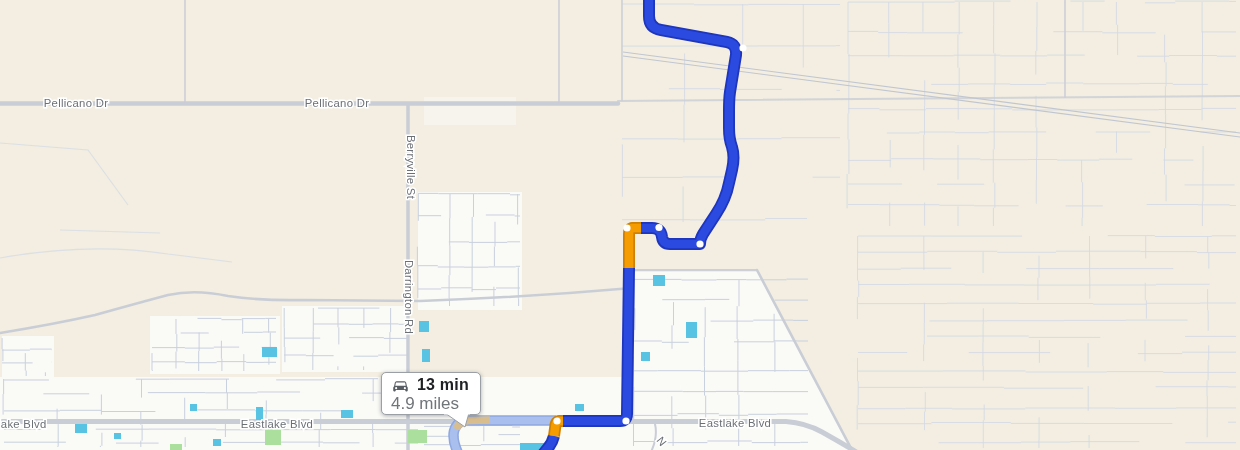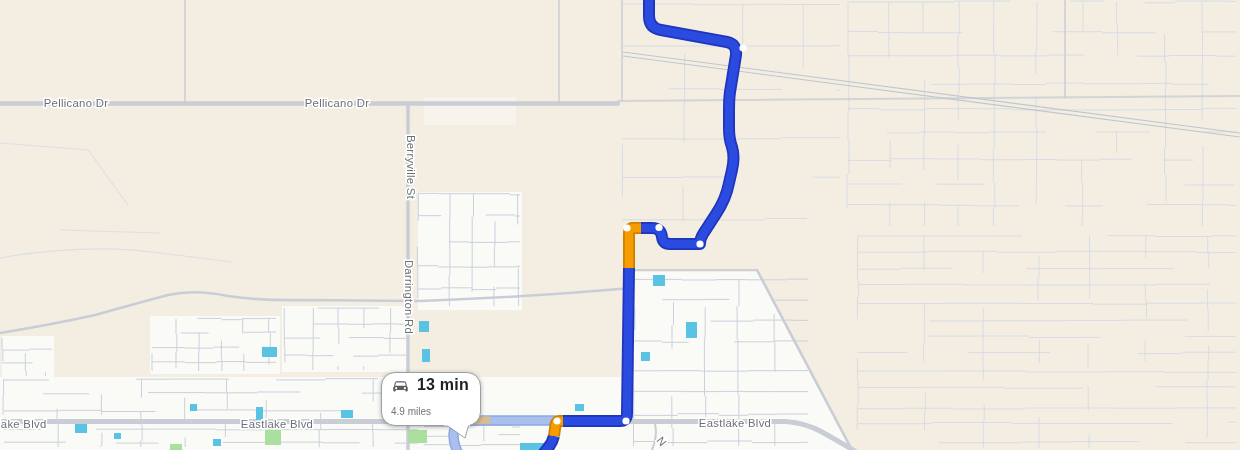--- a/index.html
+++ b/index.html
@@ -26,26 +26,26 @@
   .af{stroke:var(--route-alt);stroke-width:7.5;fill:none;stroke-linecap:butt;stroke-linejoin:round}
   .slow{stroke:var(--route-alt-slow);stroke-width:7.5;fill:none;stroke-linecap:butt;stroke-linejoin:round}
   .rb{stroke:var(--route-blue-border);stroke-width:12;fill:none;stroke-linecap:butt;stroke-linejoin:round}
   .rf{stroke:var(--route-blue);stroke-width:8.5;fill:none;stroke-linecap:butt;stroke-linejoin:round}
   .ob{stroke:var(--route-orange-border);stroke-width:12;fill:none;stroke-linecap:butt;stroke-linejoin:round}
   .of{stroke:var(--route-orange);stroke-width:8.5;fill:none;stroke-linecap:butt;stroke-linejoin:round}
   .wp{fill:var(--dot)}
   .tooltip{
     position:absolute;left:381px;top:372px;z-index:5;
     background:#ffffff;border:1px solid var(--tooltip-border);
-    border-radius:14px;box-shadow:0 1px 4px rgba(60,64,67,.4);
-    padding:3px 11px 8px 8px;white-space:nowrap;
+    border-radius:5px;box-shadow:0 1px 4px rgba(60,64,67,.4);
+    padding:3px 11px 0 8px;white-space:nowrap;
   }
   .tt-row{display:flex;align-items:center;gap:6px}
   .tt-duration{font-size:16px;font-weight:bold;color:var(--tooltip-text);letter-spacing:.2px}
-  .tt-distance{font-size:10px;color:var(--tooltip-subtext);margin-top:12px;margin-left:1px}
+  .tt-distance{font-size:17px;color:var(--tooltip-subtext);margin-top:0px;margin-left:1px}
   .tt-tail{position:absolute;left:62px;top:100%;margin-top:-1px;width:28px;height:16px}
   .car{width:21px;height:16px;display:block}
 </style>
 </head>
 <body>
 
 <svg class="map-svg" width="1240" height="450" viewBox="0 0 1240 450">
 
   <rect x="0" y="0" width="1240" height="450" fill="var(--land)"></rect>
 

